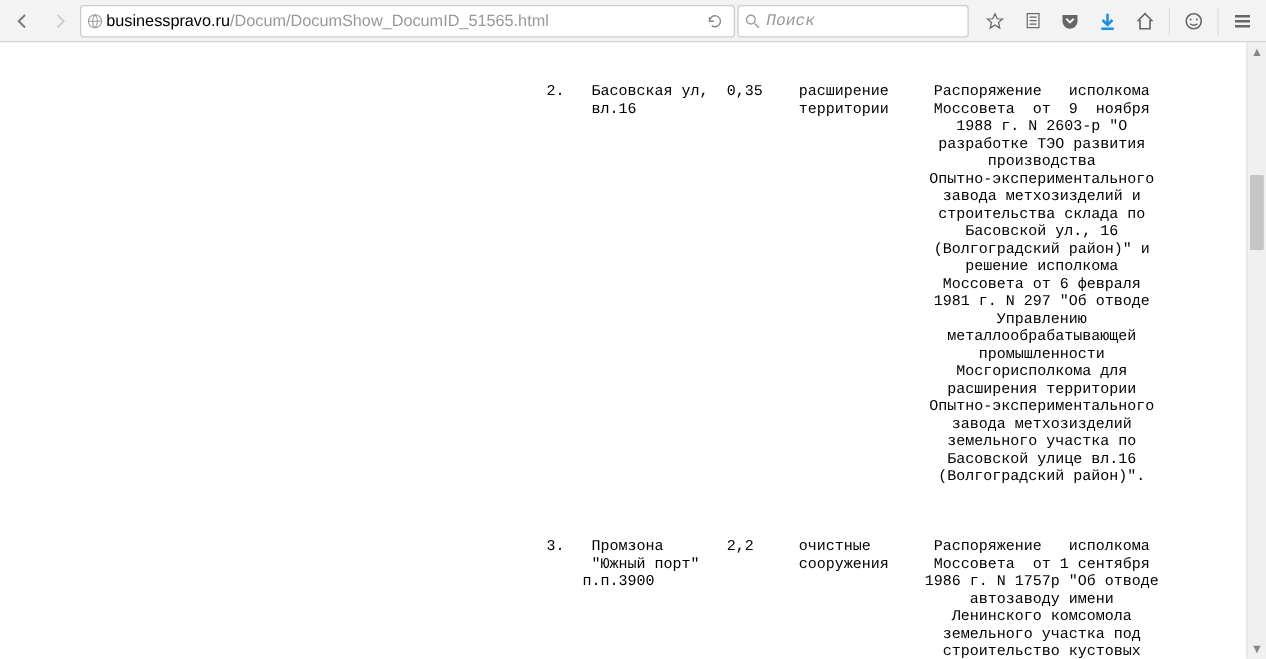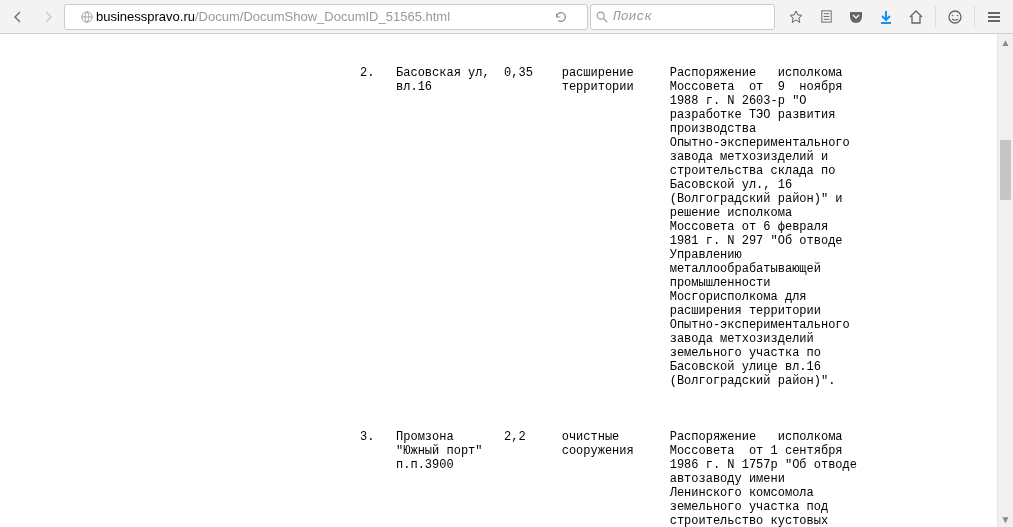--- a/index.html
+++ b/index.html
@@ -1,34 +1,34 @@
 <!DOCTYPE html>
 <html><head>
 <meta charset="utf-8">
 <style>
   * { box-sizing: border-box; }
   body { margin: 0; font-family: sans-serif; background: #fff; overflow: hidden; width: 1013px; height: 527px; }
   .toolbar { display: flex; align-items: center; background: #f3f3f3; border-bottom: 1px solid #ccc; height: 34px; padding: 0 4px; gap: 2px; }
   .nav-btn { width: 28px; height: 28px; display: flex; align-items: center; justify-content: center; color: #777; border-radius: 3px; }
   .nav-btn.disabled { color: #bbb; }
-  .url-box { flex: 1 1 430px; display: flex; align-items: center; background: #fff; border: 1px solid #ccc; border-radius: 3px; height: 26px; padding: 0 15px; }
+  .url-box { flex: 1 1 430px; display: flex; align-items: center; background: #fff; border: 1px solid #ccc; border-radius: 3px; height: 26px; padding: 0 4px; }
   .url-box .globe { color: #999; margin-right: 2px; display:flex; align-items:center;}
   .url-text { flex: 1; font-size: 13px; color: #999;}
   .url-text .host { color: #000; }
   .reload-btn { color: #888; width: 22px; display:flex; align-items:center; justify-content:center; height:100%; }
   .search-box { flex: 0 0 185px; display: flex; align-items: center; background: #fff; border: 1px solid #ccc; border-radius: 3px; height: 26px; padding: 0 4px; }
   .search-box .mag { color: #999; margin-right: 2px; display:flex; align-items:center;}
   .search-input { border: none; outline: none; font-size: 13px; color: #333; width: 100%; background: transparent; font-family: Liberation Mono, monospace; }
   .search-input::placeholder { color: #999; font-style: italic; }
   .tool-icons { display: flex; align-items: center; gap: 0px; margin-left: 4px; }
   .tool-ico { width: 30px; height: 28px; display: flex; align-items: center; justify-content: center; color: #666; }
   .tool-ico.dl { color: #1691e8; }
   .sep-v { width:1px; height:22px; background:#ddd; margin: 0 4px;}
   .content-wrap { position:absolute; top:34px; left:0; right:16px; bottom:0; overflow:hidden; background:#fff;}
-  .doc-body { font-family: "Courier New", monospace; font-size: 12px; line-height: 14px; color: #000; white-space: pre; padding: 20px 0 0 0; }
+  .doc-body { font-family: "Courier New", monospace; font-size: 12px; line-height: 14px; color: #000; white-space: pre; padding: 20px 0 0 0; text-align: center; }
   .scrollbar-v { position:absolute; top:34px; right:0; bottom:0; width:16px; background:#f0f0f0; border-left:1px solid #e4e4e4;}
   .scrollbar-v .track { position:absolute; top:16px; bottom:16px; left:0; right:0;}
   .scrollbar-v .thumb { position:absolute; left:2px; right:2px; top:90px; height:60px; background:#c5c5c5; border-radius:1px;}
   .scrollbar-v .arr { position:absolute; left:0; right:0; height:16px; display:flex; align-items:center; justify-content:center; color:#888; font-size:10px;}
   .scrollbar-v .arr.up {top:0;}
   .scrollbar-v .arr.down {bottom:0;}
 </style>
 </head>
 <body>
 

